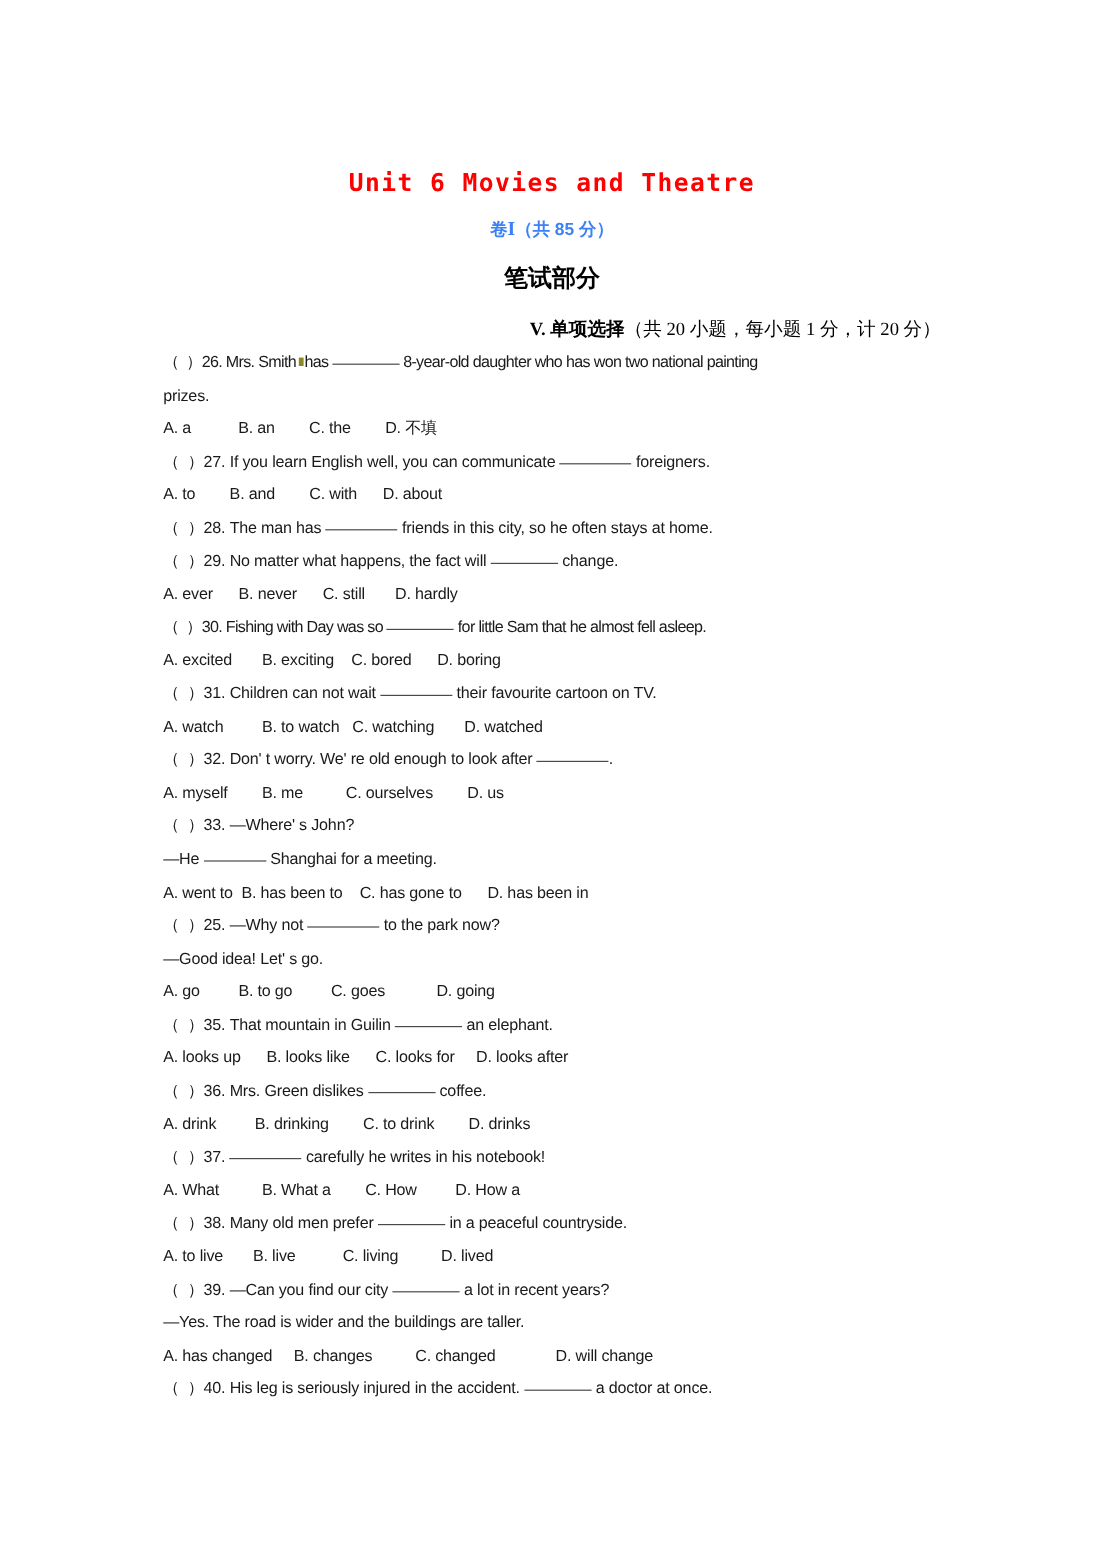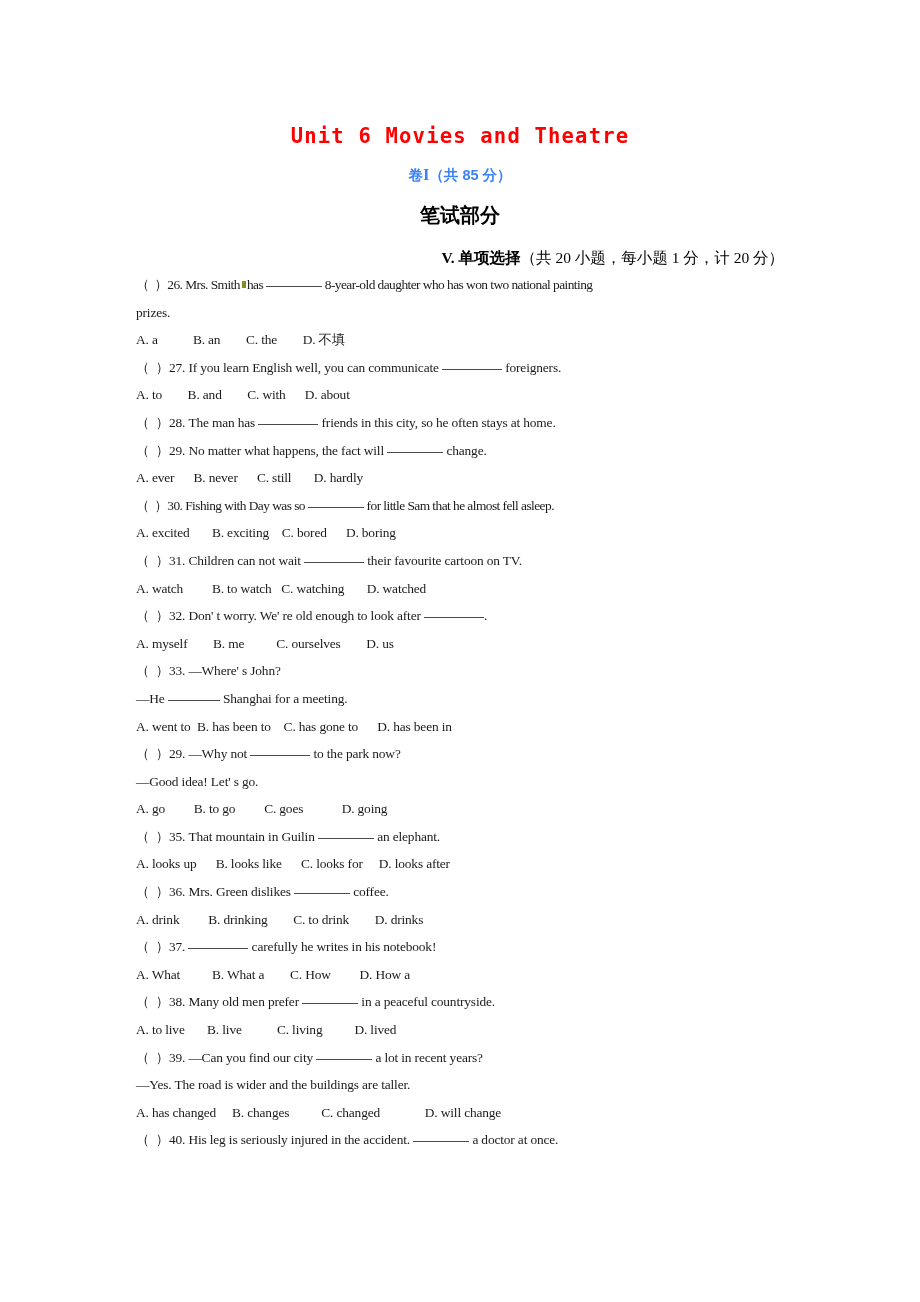--- a/index.html
+++ b/index.html
@@ -13,21 +13,21 @@
   .page {
     position: relative;
     width: 920px;
     height: 1302px;
     background: #ffffff;
     overflow: hidden;
   }
   .content {
     position: absolute;
     left: 136px;
-    top: 0;
+    top: 16px;
     width: 648px;
   }
   
   .doc-title {
     font-family: "DejaVu Sans Mono", "Liberation Mono", monospace;
     font-size: 20.5px;
     font-weight: bold;
     color: #ff0000;
     text-align: center;
     letter-spacing: 1.2px;
@@ -77,21 +77,21 @@
   .part-head .cn {
     font-family: "Liberation Sans", sans-serif;
     font-weight: bold;
   }
   .part-head .paren {
     font-family: "Liberation Serif", serif;
     font-weight: normal;
   }
   
   .qline {
-    font-family: Liberation Serif, serif;
+    font-family: Liberation Sans, sans-serif;
     font-size: 13.4px;
     color: #1a1a1a;
     line-height: 27.6px;
     margin: 0;
     white-space: pre;
     letter-spacing: -0.15px;
   }
   .qline.tight {
     letter-spacing: -0.55px;
   }
@@ -153,21 +153,21 @@
     <div class="qline"><span>（  ）</span><span>31. Children can not wait</span> <span class="blank w3"></span> <span>their favourite cartoon on TV.</span></div>
     <div class="qline">A. watch         B. to watch   C. watching       D. watched</div>
 
     <div class="qline"><span>（  ）</span><span>32. Don' t worry. We' re old enough to look after</span> <span class="blank w3"></span><span>.</span></div>
     <div class="qline">A. myself        B. me          C. ourselves        D. us</div>
 
     <div class="qline"><span>（  ）</span><span>33. —Where' s John?</span></div>
     <div class="qline"><span>—He</span> <span class="blank w1"></span> <span>Shanghai for a meeting.</span></div>
     <div class="qline">A. went to  B. has been to    C. has gone to      D. has been in</div>
 
-    <div class="qline"><span>（  ）</span><span>29. —Why not</span> <span class="blank w3"></span> <span>to the park now?</span></div>
+    <div class="qline"><span>（  ）</span><span>25. —Why not</span> <span class="blank w3"></span> <span>to the park now?</span></div>
     <div class="qline">—Good idea! Let' s go.</div>
     <div class="qline">A. go         B. to go         C. goes            D. going</div>
 
     <div class="qline"><span>（  ）</span><span>35. That mountain in Guilin</span> <span class="blank w2"></span> <span>an elephant.</span></div>
     <div class="qline">A. looks up      B. looks like      C. looks for     D. looks after</div>
 
     <div class="qline"><span>（  ）</span><span>36. Mrs. Green dislikes</span> <span class="blank w2"></span> <span>coffee.</span></div>
     <div class="qline">A. drink         B. drinking        C. to drink        D. drinks</div>
 
     <div class="qline"><span>（  ）</span><span>37.</span> <span class="blank w3"></span> <span>carefully he writes in his notebook!</span></div>

